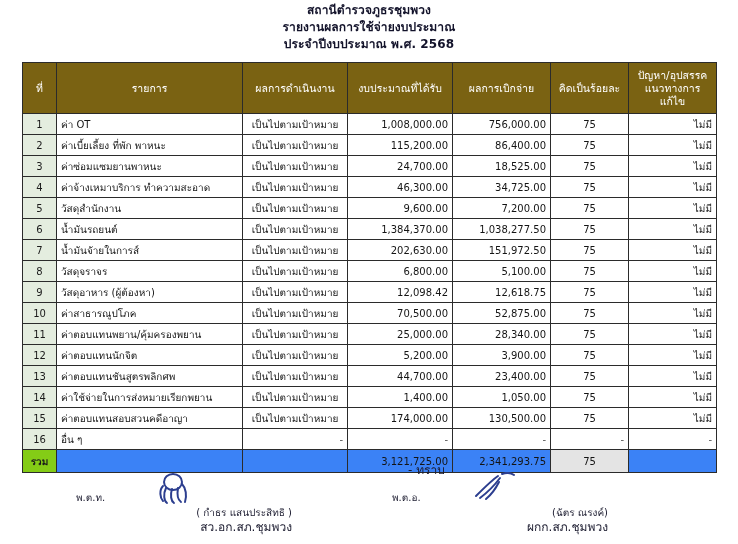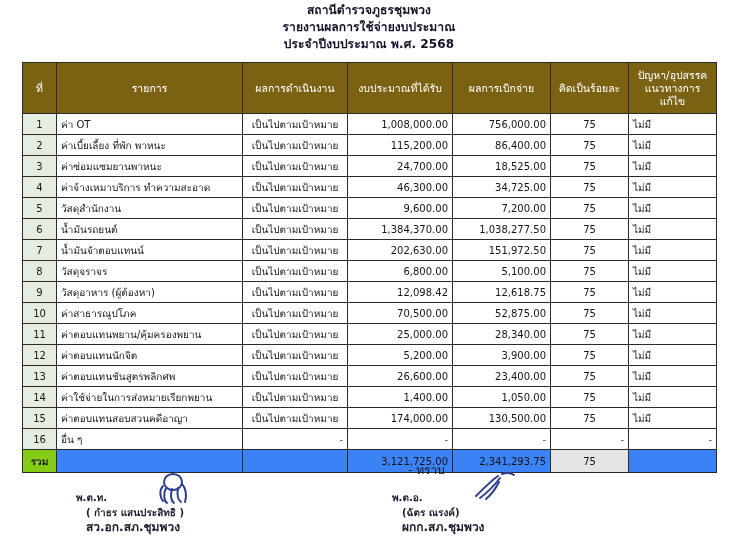--- a/index.html
+++ b/index.html
@@ -89,21 +89,21 @@
     text-align: right;
     color: #141414;
     padding-right: 6px;
   }
   td.pct {
     text-align: center;
     color: #141414;
     margin-top: 31px;
   }
   td.problem {
-    text-align: left;
+    text-align: right;
     color: #141414;
   }
   td.dash {
     text-align: right;
     padding-right: 6px;
     color: #555;
   }
 
   
   tr.total-row td {
@@ -126,23 +126,22 @@
     position: absolute;
     left: 408px;
     top: 460px;
     font-size: 12px;
     color: #1a1a2e;
   }
   .sig-block {
     position: absolute;
     font-size: 10px;
     color: #1a1a2e;
-    text-align: left;
+    text-align: right;
     width: 230px;
-    font-weight: bold;
   }
   .sig-left  { left: 62px;  top: 480px; }
   .sig-right { left: 378px; top: 480px; }
 
   .sig-rowtop {
     position: relative;
     height: 26px;
   }
   .sig-rank {
     position: absolute;
@@ -252,21 +251,21 @@
           <td class="no">6</td>
           <td class="item">น้ำมันรถยนต์</td>
           <td class="result">เป็นไปตามเป้าหมาย</td>
           <td class="num">1,384,370.00</td>
           <td class="num">1,038,277.50</td>
           <td class="pct">75</td>
           <td class="problem">ไม่มี</td>
         </tr>
         <tr>
           <td class="no">7</td>
-          <td class="item">น้ำมันจัาตอบแทนน์</td>
+          <td class="item">น้ำมันจัายในการส์</td>
           <td class="result">เป็นไปตามเป้าหมาย</td>
           <td class="num">202,630.00</td>
           <td class="num">151,972.50</td>
           <td class="pct">75</td>
           <td class="problem">ไม่มี</td>
         </tr>
         <tr>
           <td class="no">8</td>
           <td class="item">วัสดุจราจร</td>
           <td class="result">เป็นไปตามเป้าหมาย</td>
@@ -308,21 +307,21 @@
           <td class="result">เป็นไปตามเป้าหมาย</td>
           <td class="num">5,200.00</td>
           <td class="num">3,900.00</td>
           <td class="pct">75</td>
           <td class="problem">ไม่มี</td>
         </tr>
         <tr>
           <td class="no">13</td>
           <td class="item">ค่าตอบแทนชันสูตรพลิกศพ</td>
           <td class="result">เป็นไปตามเป้าหมาย</td>
-          <td class="num">26,600.00</td>
+          <td class="num">44,700.00</td>
           <td class="num">23,400.00</td>
           <td class="pct">75</td>
           <td class="problem">ไม่มี</td>
         </tr>
         <tr>
           <td class="no">14</td>
           <td class="item">ค่าใช้จ่ายในการส่งหมายเรียกพยาน</td>
           <td class="result">เป็นไปตามเป้าหมาย</td>
           <td class="num">1,400.00</td>
           <td class="num">1,050.00</td>

